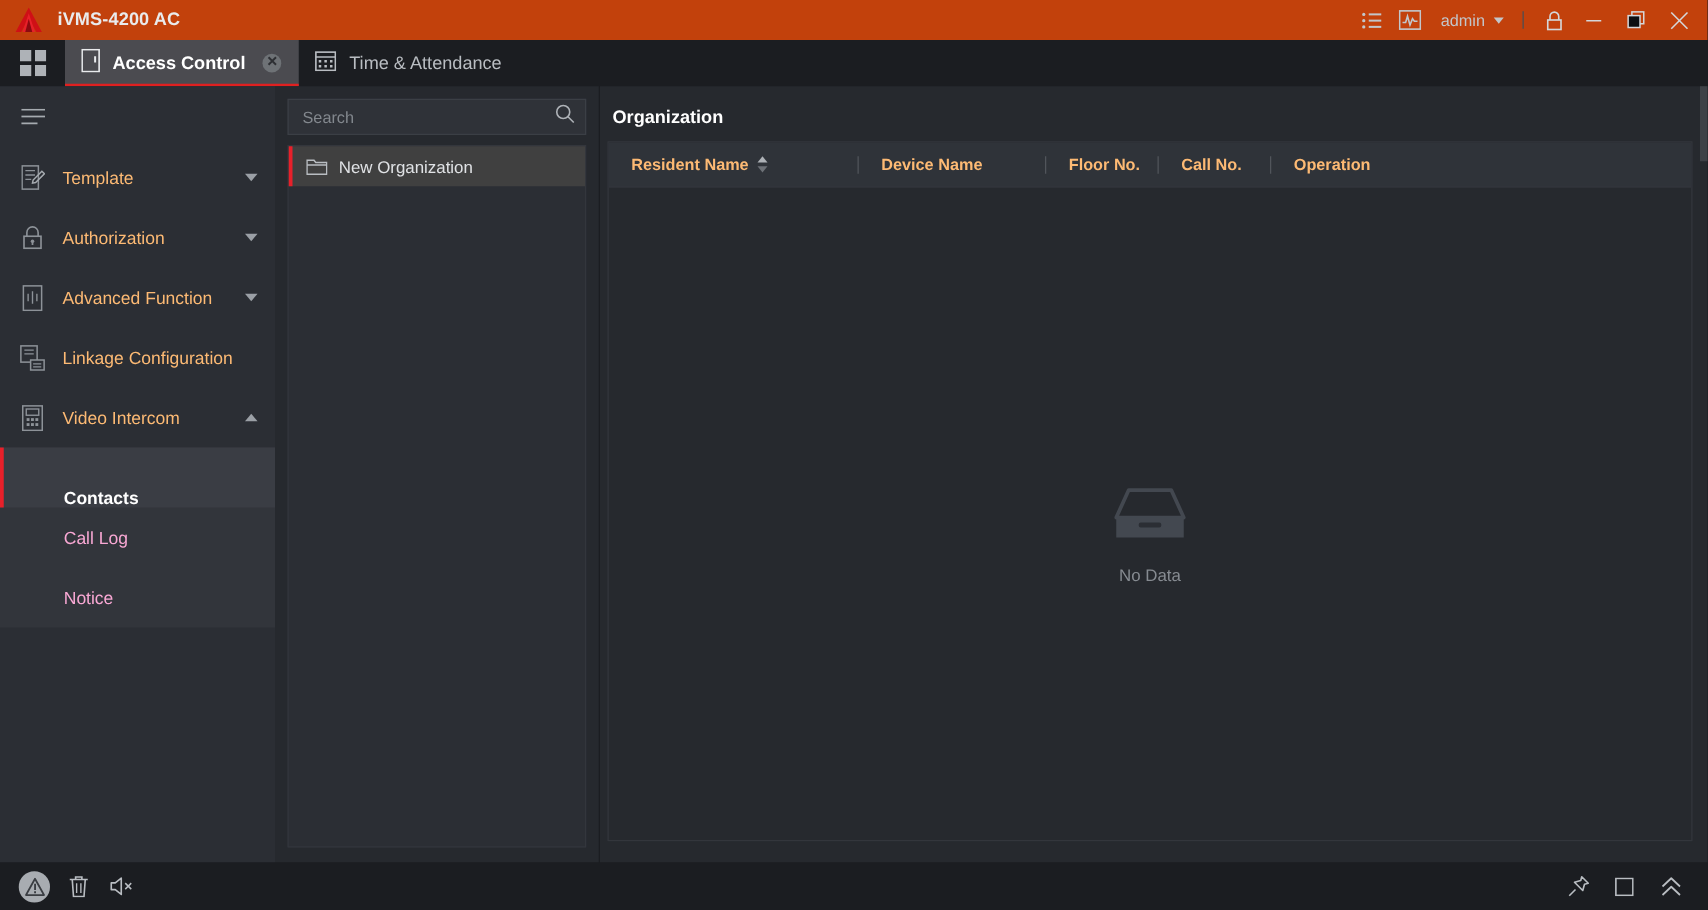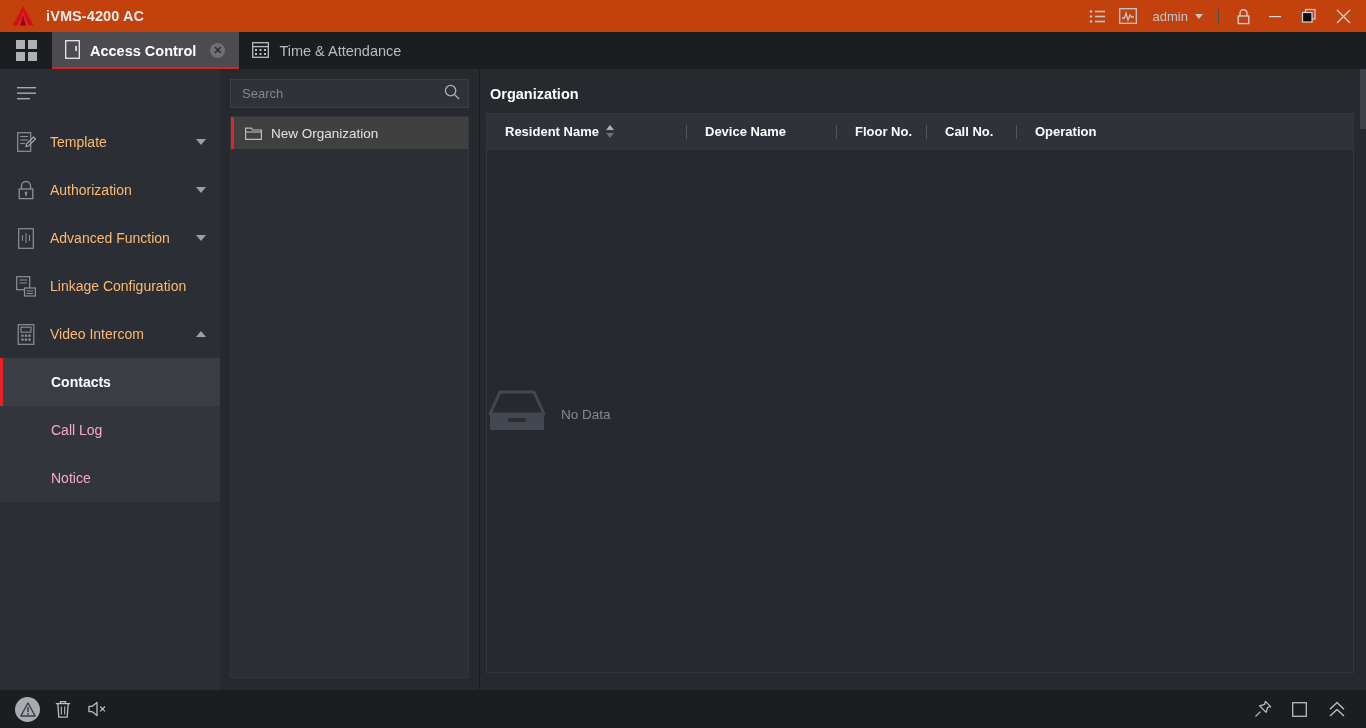--- a/index.html
+++ b/index.html
@@ -83,21 +83,21 @@
   .sb-label { flex: 1; }
   .sb-arrow { width: 0; height: 0; border-left: 5.5px solid transparent; border-right: 5.5px solid transparent; }
   .sb-arrow.down { border-top: 6px solid #9ba0a6; }
   .sb-arrow.up { border-bottom: 6px solid #9ba0a6; }
 
   .submenu { background: #32353b; }
   .sub-item {
     height: 48px; display: flex; align-items: center; padding-left: 51px;
     color: #f9a8d4; font-size: 14px; position: relative;
   }
-  .sub-item.active { background: #3a3d44; color: #ffffff; font-weight: bold; }
+  .sub-item.active { background: #3a3d44; color: #ffffff; font-weight: bold; align-items: flex-end; }
   .sub-item.active::before {
     content: ""; position: absolute; left: 0; top: 0; bottom: 0; width: 3px; background: #e8202a;
   }
 
   
   .tree-panel {
     position: absolute; top: 69px; left: 220px; width: 259px; height: 621px;
     background: #26292e; padding: 10px 10px 0 10px;
   }
   .search-box {
@@ -130,36 +130,36 @@
   }
   .table-wrap {
     margin: 11px 6px 0 6px; height: 560px; background: #26292e;
     border: 1px solid #33363c;
   }
   .thead {
     height: 36px; background: #2f3339; display: flex; align-items: center;
     border-bottom: 1px solid #33363c;
   }
   .th {
-    color: #ffffff; font-size: 13px; font-weight: bold;
+    color: #fdba74; font-size: 13px; font-weight: bold;
     display: flex; align-items: center; height: 36px; padding-left: 18px;
     position: relative;
   }
   .th.divider::after {
     content: ""; position: absolute; right: 0; top: 11px; bottom: 11px; width: 1px; background: #51555b;
   }
   .sorter {
     display: flex; flex-direction: column; gap: 3px; margin-left: 7px; margin-right: 8px;
   }
   .sort-up { width: 0;height: 0;border-left: 4px solid transparent;border-right: 4px solid transparent;border-bottom: 5px solid #aeb2b7; }
   .sort-dn { width: 0;height: 0;border-left: 4px solid transparent;border-right: 4px solid transparent;border-top: 5px solid #6d7177; }
   .tbody { height: 522px; position: relative; }
   .empty {
     position: absolute; left: 0; right: 0; top: 240px;
-    display: flex; flex-direction: row; align-items: center; gap: 14px;
+    display: flex; flex-direction: column; align-items: center; gap: 14px;
   }
   .empty-label { color: #868b91; font-size: 13.5px; }
 
   
   .statusbar {
     position: absolute; bottom: 0; left: 0; width: 1366px; height: 38px;
     background: #1b1d21; display: flex; align-items: center;
   }
   .sb-left { display: flex; align-items: center; gap: 4px; padding-left: 12px; }
   .st-btn { width: 31px; height: 30px; display: flex; align-items: center; justify-content: center; color: #b9bdc2; }

